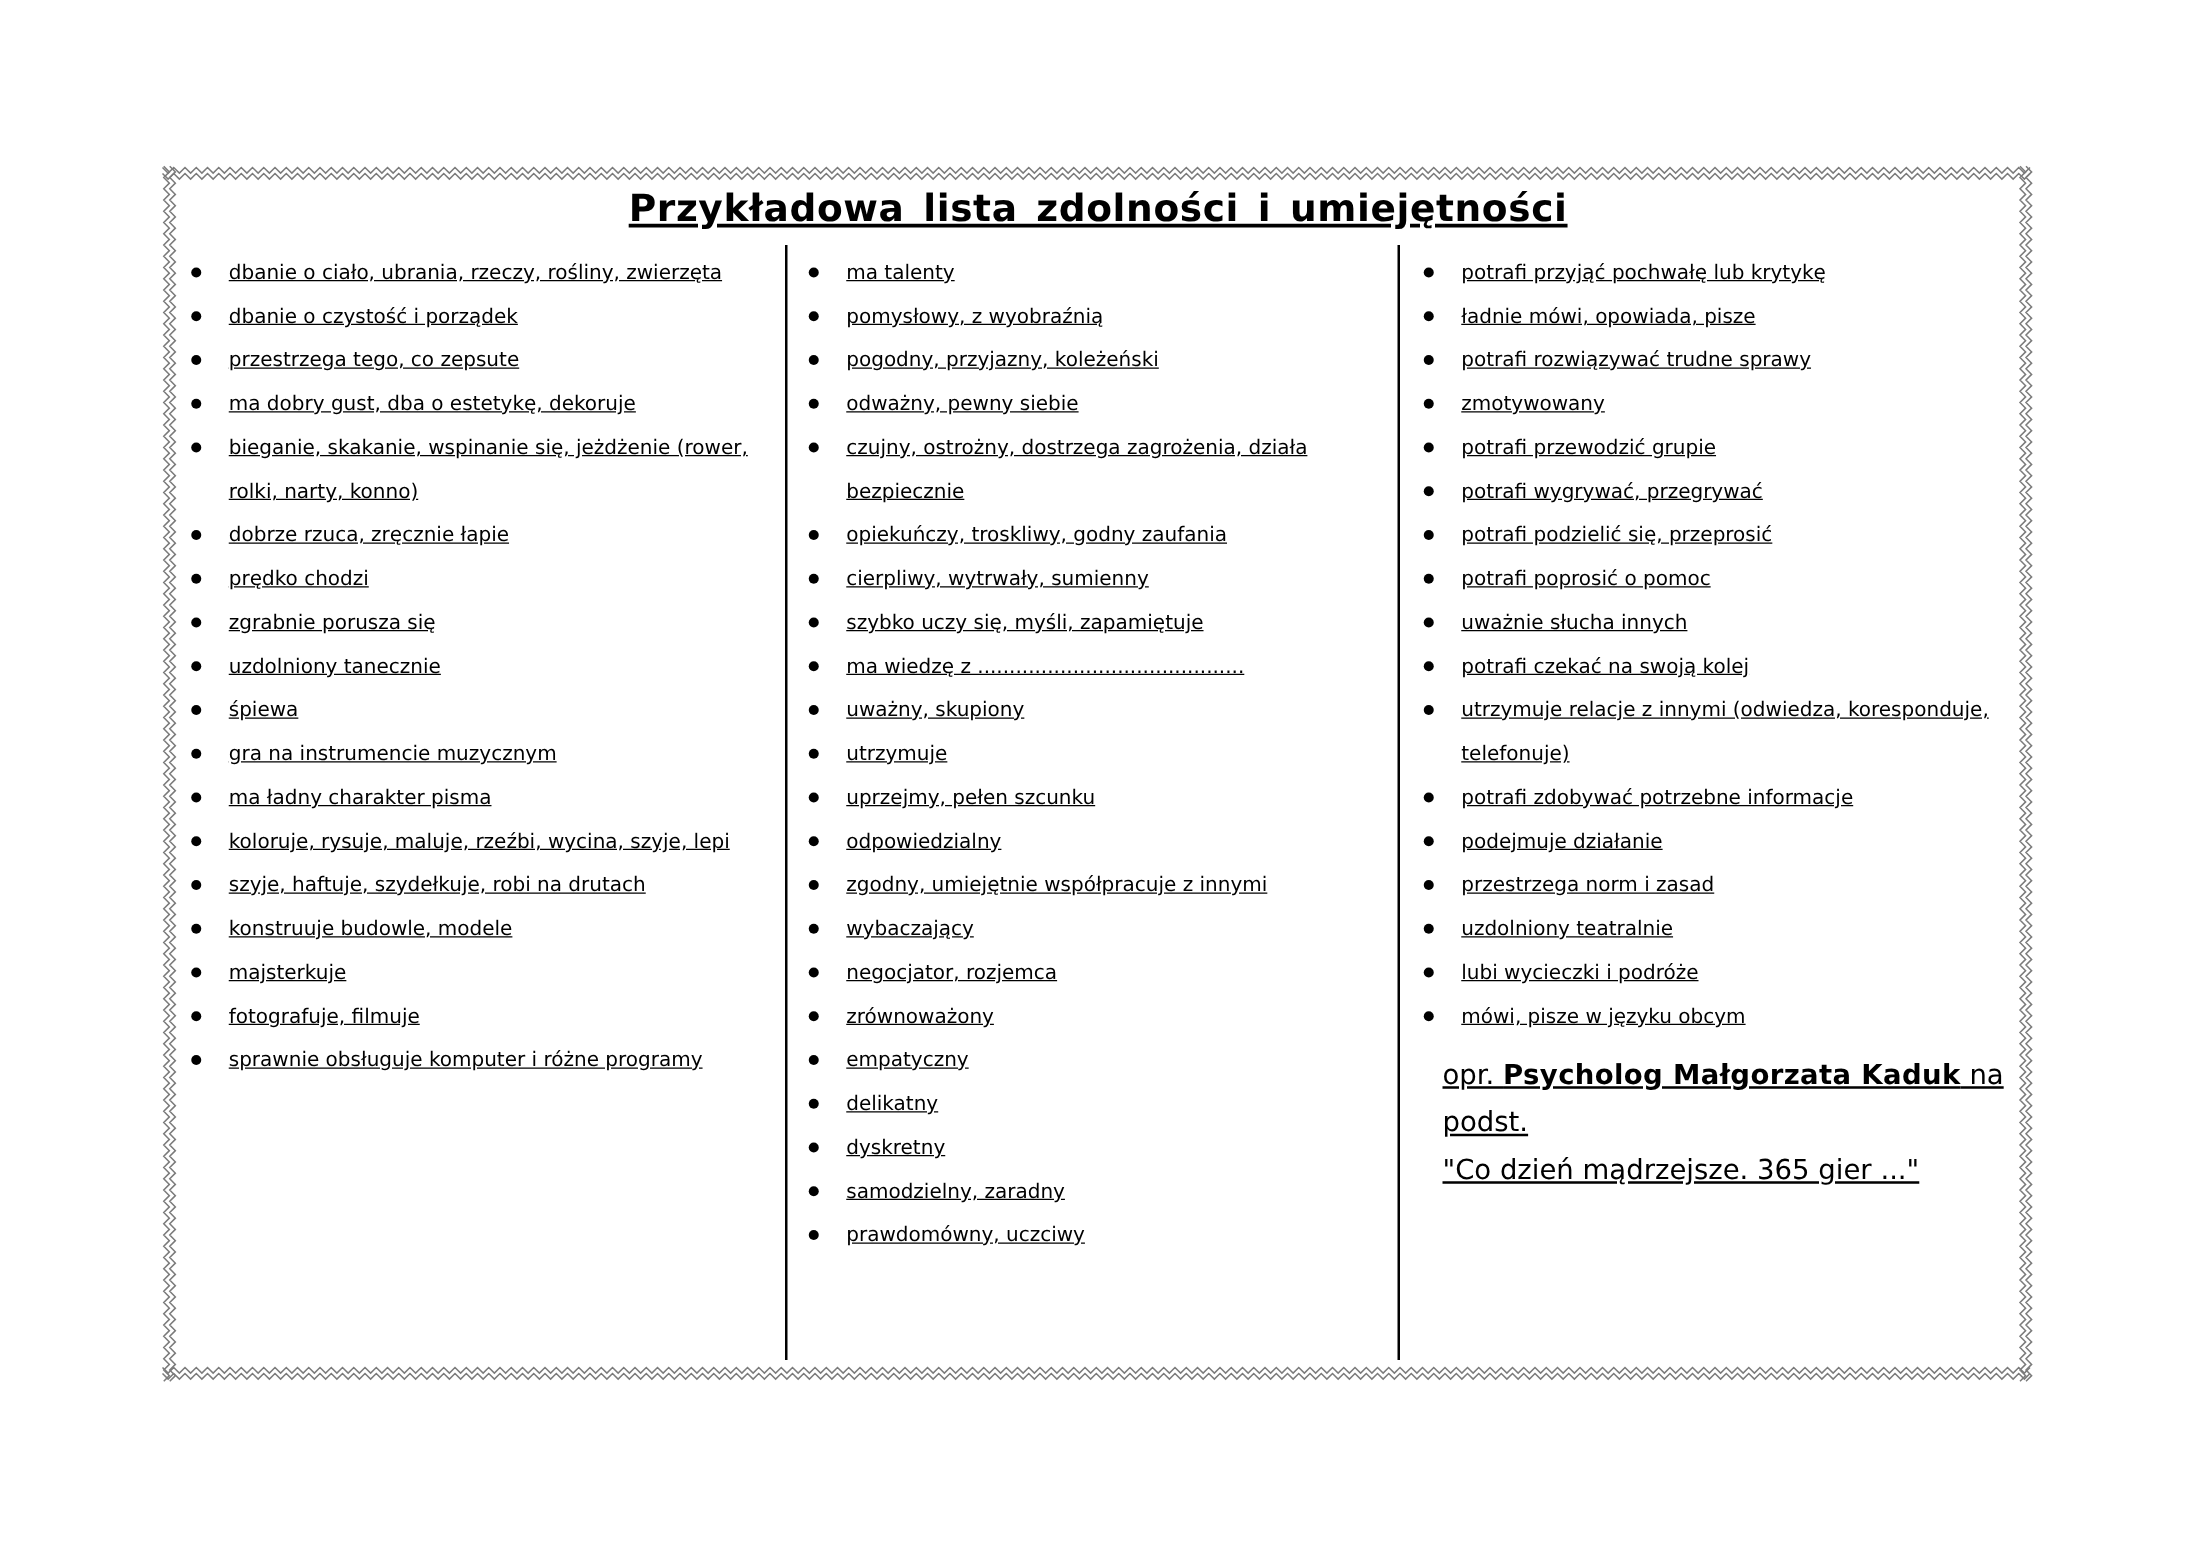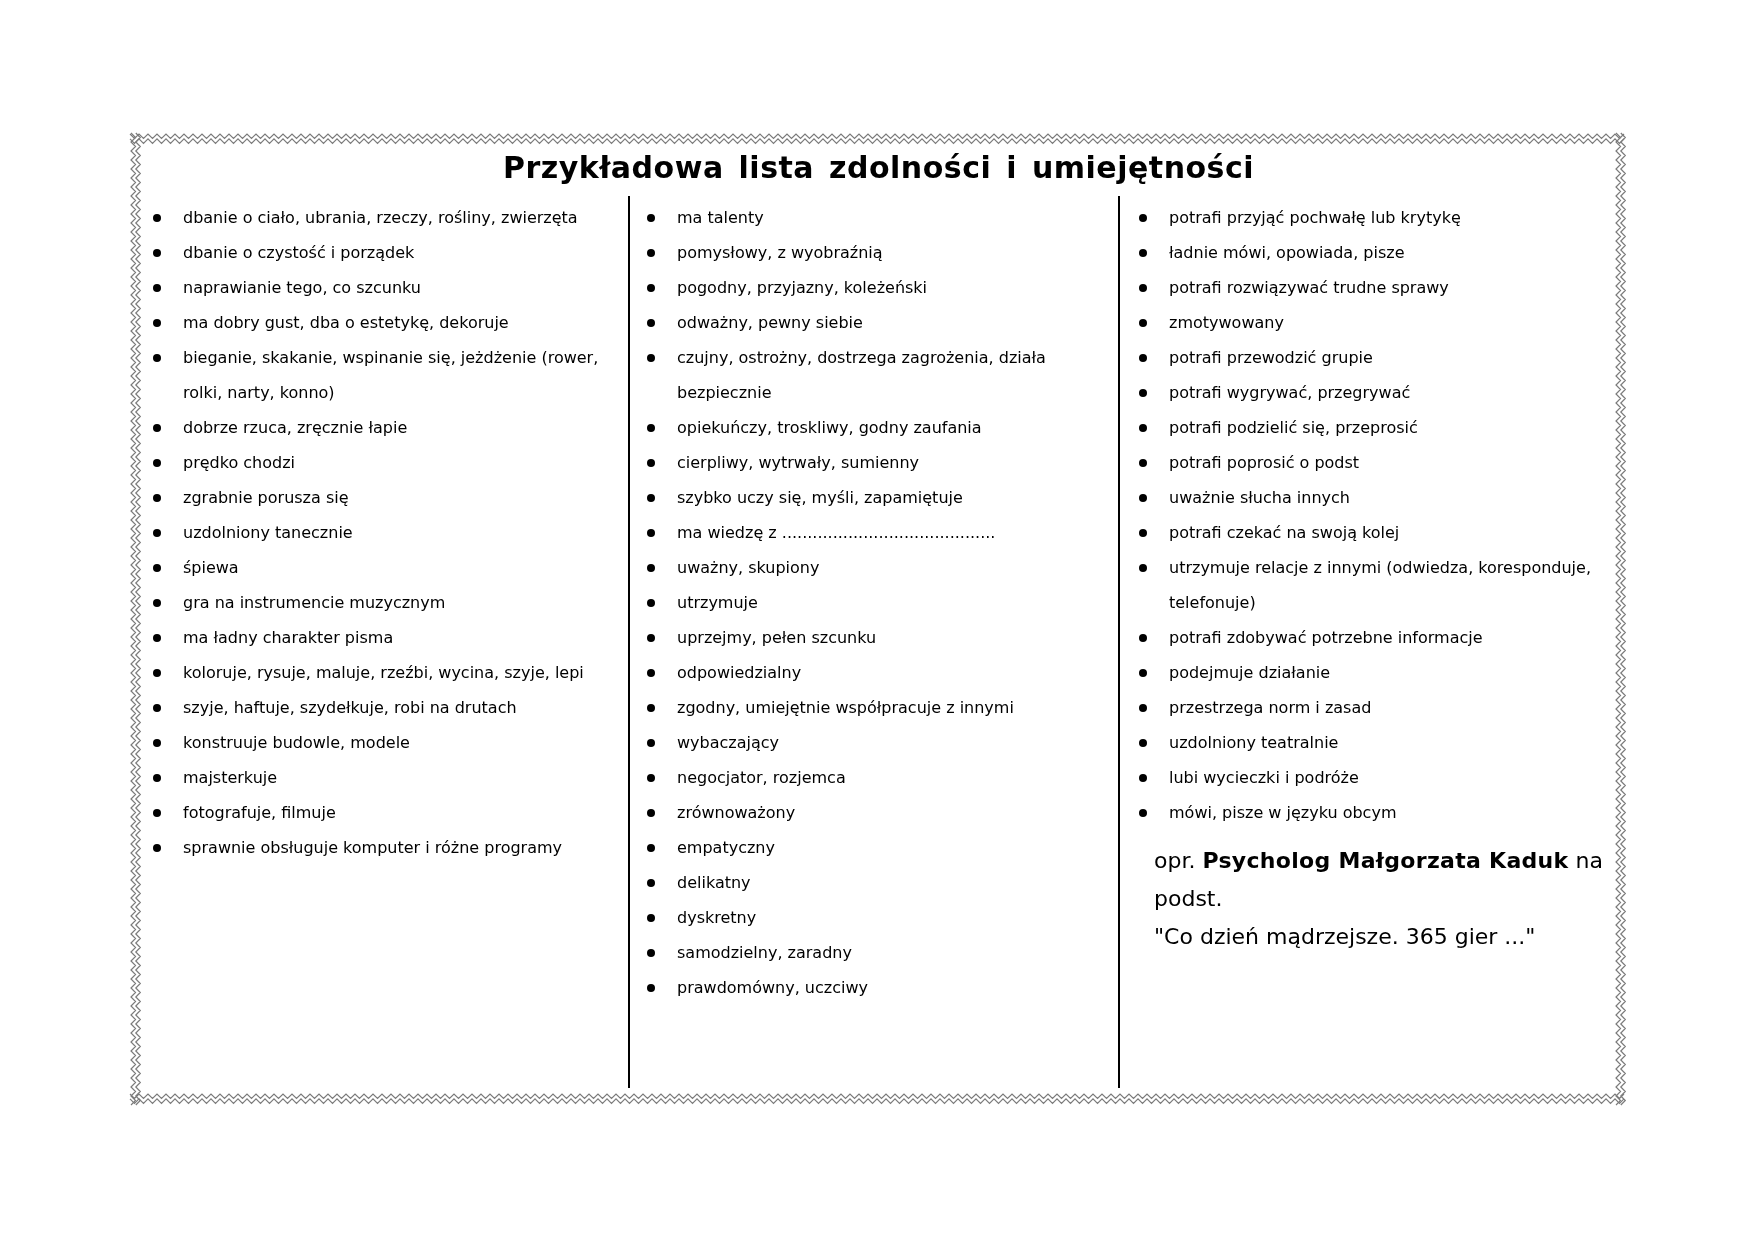--- a/index.html
+++ b/index.html
@@ -13,20 +13,21 @@
   body{
     width:1754px;height:1239px;
     position:relative;overflow:hidden;
     font-family:"DejaVu Sans",sans-serif;
     color:var(--text);
   }
   .page-frame{
     position:absolute;left:130px;top:133px;
     width:1497px;height:972px;
     background:var(--paper);
+    text-decoration:underline;
   }
   svg.zz{position:absolute;display:block;overflow:visible;}
   .zz-top{left:0;top:0;}
   .zz-bottom{left:0;bottom:0;}
   .zz-left{left:0;top:0;}
   .zz-right{right:0;top:0;}
 
   .page-title{
     margin-top:17px;
     text-align:center;
@@ -88,21 +89,21 @@
       <path d="M5.8,0L10.3,4.5L5.8,9L10.3,13.5L5.8,18L10.3,22.5L5.8,27L10.3,31.5L5.8,36L10.3,40.5L5.8,45L10.3,49.5L5.8,54L10.3,58.5L5.8,63L10.3,67.5L5.8,72L10.3,76.5L5.8,81L10.3,85.5L5.8,90L10.3,94.5L5.8,99L10.3,103.5L5.8,108L10.3,112.5L5.8,117L10.3,121.5L5.8,126L10.3,130.5L5.8,135L10.3,139.5L5.8,144L10.3,148.5L5.8,153L10.3,157.5L5.8,162L10.3,166.5L5.8,171L10.3,175.5L5.8,180L10.3,184.5L5.8,189L10.3,193.5L5.8,198L10.3,202.5L5.8,207L10.3,211.5L5.8,216L10.3,220.5L5.8,225L10.3,229.5L5.8,234L10.3,238.5L5.8,243L10.3,247.5L5.8,252L10.3,256.5L5.8,261L10.3,265.5L5.8,270L10.3,274.5L5.8,279L10.3,283.5L5.8,288L10.3,292.5L5.8,297L10.3,301.5L5.8,306L10.3,310.5L5.8,315L10.3,319.5L5.8,324L10.3,328.5L5.8,333L10.3,337.5L5.8,342L10.3,346.5L5.8,351L10.3,355.5L5.8,360L10.3,364.5L5.8,369L10.3,373.5L5.8,378L10.3,382.5L5.8,387L10.3,391.5L5.8,396L10.3,400.5L5.8,405L10.3,409.5L5.8,414L10.3,418.5L5.8,423L10.3,427.5L5.8,432L10.3,436.5L5.8,441L10.3,445.5L5.8,450L10.3,454.5L5.8,459L10.3,463.5L5.8,468L10.3,472.5L5.8,477L10.3,481.5L5.8,486L10.3,490.5L5.8,495L10.3,499.5L5.8,504L10.3,508.5L5.8,513L10.3,517.5L5.8,522L10.3,526.5L5.8,531L10.3,535.5L5.8,540L10.3,544.5L5.8,549L10.3,553.5L5.8,558L10.3,562.5L5.8,567L10.3,571.5L5.8,576L10.3,580.5L5.8,585L10.3,589.5L5.8,594L10.3,598.5L5.8,603L10.3,607.5L5.8,612L10.3,616.5L5.8,621L10.3,625.5L5.8,630L10.3,634.5L5.8,639L10.3,643.5L5.8,648L10.3,652.5L5.8,657L10.3,661.5L5.8,666L10.3,670.5L5.8,675L10.3,679.5L5.8,684L10.3,688.5L5.8,693L10.3,697.5L5.8,702L10.3,706.5L5.8,711L10.3,715.5L5.8,720L10.3,724.5L5.8,729L10.3,733.5L5.8,738L10.3,742.5L5.8,747L10.3,751.5L5.8,756L10.3,760.5L5.8,765L10.3,769.5L5.8,774L10.3,778.5L5.8,783L10.3,787.5L5.8,792L10.3,796.5L5.8,801L10.3,805.5L5.8,810L10.3,814.5L5.8,819L10.3,823.5L5.8,828L10.3,832.5L5.8,837L10.3,841.5L5.8,846L10.3,850.5L5.8,855L10.3,859.5L5.8,864L10.3,868.5L5.8,873L10.3,877.5L5.8,882L10.3,886.5L5.8,891L10.3,895.5L5.8,900L10.3,904.5L5.8,909L10.3,913.5L5.8,918L10.3,922.5L5.8,927L10.3,931.5L5.8,936L10.3,940.5L5.8,945L10.3,949.5L5.8,954L10.3,958.5L5.8,963L10.3,967.5L5.8,972" fill="none" stroke="#7b7b7b" stroke-width="1.2"></path>
     </svg>
 
   <h1 class="page-title">Przykładowa lista zdolności i umiejętności</h1>
 
   <div class="cols">
     <div class="col col-1">
       <ul class="skills">
           <li>dbanie o ciało, ubrania, rzeczy, rośliny, zwierzęta</li>
           <li>dbanie o czystość i porządek</li>
-          <li>naprawianie tego, co szcunku</li>
+          <li>przestrzega tego, co zepsute</li>
           <li>ma dobry gust, dba o estetykę, dekoruje</li>
           <li>bieganie, skakanie, wspinanie się, jeżdżenie (rower, rolki, narty, konno)</li>
           <li>dobrze rzuca, zręcznie łapie</li>
           <li>prędko chodzi</li>
           <li>zgrabnie porusza się</li>
           <li>uzdolniony tanecznie</li>
           <li>śpiewa</li>
           <li>gra na instrumencie muzycznym</li>
           <li>ma ładny charakter pisma</li>
           <li>koloruje, rysuje, maluje, rzeźbi, wycina, szyje, lepi</li>
@@ -141,21 +142,21 @@
     </div>
     <div class="col col-3">
       <ul class="skills">
           <li>potrafi przyjąć pochwałę lub krytykę</li>
           <li>ładnie mówi, opowiada, pisze</li>
           <li>potrafi rozwiązywać trudne sprawy</li>
           <li>zmotywowany</li>
           <li>potrafi przewodzić grupie</li>
           <li>potrafi wygrywać, przegrywać</li>
           <li>potrafi podzielić się, przeprosić</li>
-          <li>potrafi poprosić o podst</li>
+          <li>potrafi poprosić o pomoc</li>
           <li>uważnie słucha innych</li>
           <li>potrafi czekać na swoją kolej</li>
           <li>utrzymuje relacje z innymi (odwiedza, koresponduje, telefonuje)</li>
           <li>potrafi zdobywać potrzebne informacje</li>
           <li>podejmuje działanie</li>
           <li>przestrzega norm i zasad</li>
           <li>uzdolniony teatralnie</li>
           <li>lubi wycieczki i podróże</li>
           <li>mówi, pisze w języku obcym</li>
         </ul>

